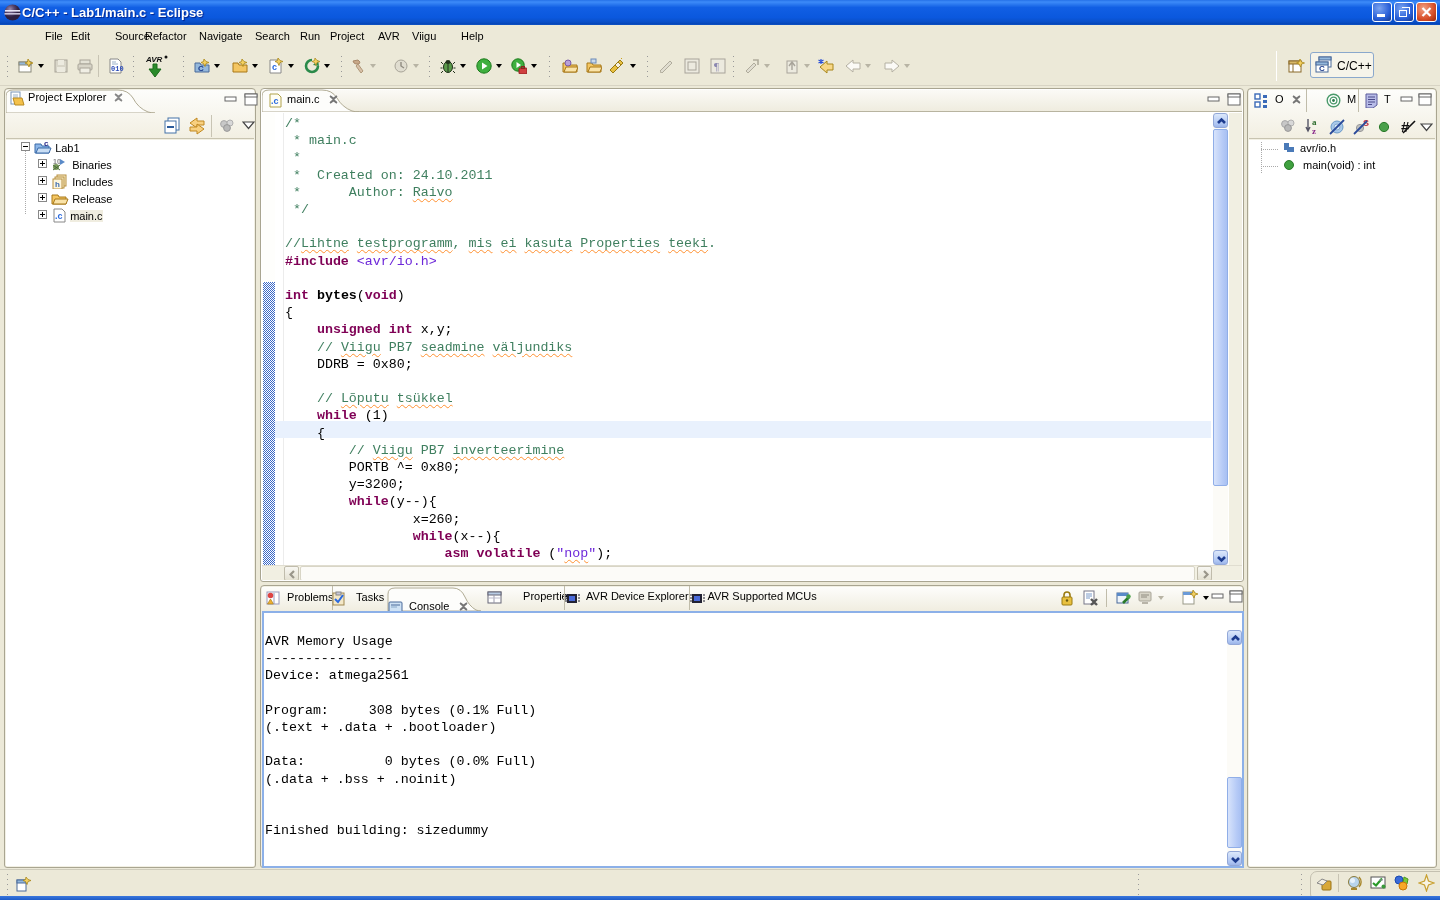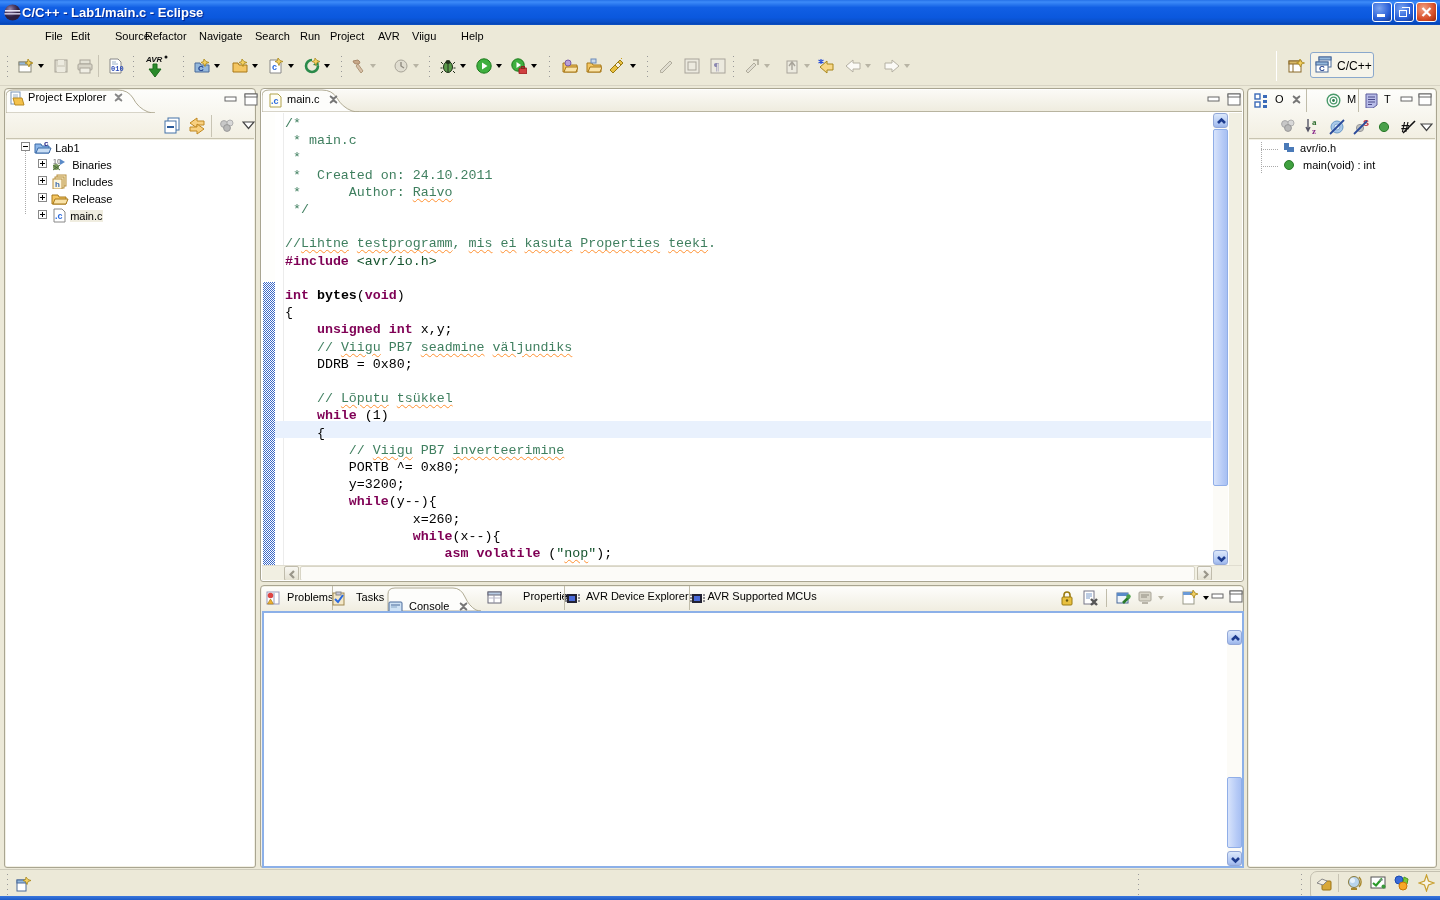--- a/index.html
+++ b/index.html
@@ -25,21 +25,21 @@
 .view { position:absolute; background:#f2f0e4; border:1px solid #a9a591; border-radius:4px 4px 3px 3px; }
 .vtab { position:absolute; top:0; height:23px; font-size:11px; color:#000; }
 
 #pkgtree { background:#fff; position:absolute; left:1px; top:51px; right:1px; bottom:1px; }
 .treerow { position:absolute; font-size:11px; }
 
 #editor-content { position:absolute; left:1px; top:24px; right:1px; bottom:1px; background:#fff; }
 #code { position:absolute; left:23px; top:2px; font-family:"Liberation Mono", monospace; font-size:13.3px; line-height:17.2px; white-space:pre; color:#000; tab-size:4; }
 .cm { color:#3f7f5f; }
 .kw { color:#7f0055; font-weight:bold; }
-.str { color:#14532d; }
+.str { color:#6d28d9; }
 .spell { text-decoration:underline wavy #ff9030 1px; text-underline-offset:2px; }
 
 .sb-track-v { position:absolute; width:15px; background:#fcfbf7; }
 .sb-track-h { position:absolute; height:15px; background:#f3f1e4; }
 .sb-btn { position:absolute; width:15px; height:15px; background:linear-gradient(180deg,#dce8fb,#adc4f2 80%,#9cb4e8); border:1px solid #93a8d8; border-radius:3px; }
 .sb-btn svg { position:absolute; left:2px; top:3px; }
 .sb-btn-h { position:absolute; width:15px; height:15px; background:linear-gradient(180deg,#f8f7f2,#e4e1d2); border:1px solid #c0bcac; border-radius:2px; }
 .sb-btn-h svg { position:absolute; left:2px; top:3px; }
 .sb-thumb { position:absolute; background:linear-gradient(90deg,#d7e3fb,#b4c9f6 70%,#a8c0f2); border:1px solid #90aee8; border-radius:2px; }
 .sb-thumb-h { position:absolute; background:#fcfbf8; border:1px solid #d8d5c6; border-radius:2px; }
@@ -587,20 +587,32 @@
     <svg class="abs" style="left:950px;top:6px" width="14" height="11">
         <rect x="1" y="2" width="11" height="4" fill="#fff" stroke="#666"></rect>
       </svg>
     <svg class="abs" style="left:968px;top:4px" width="14" height="13">
         <rect x="1" y="1" width="12" height="11" fill="#fff" stroke="#666"></rect>
         <rect x="1" y="1" width="12" height="3" fill="#fff" stroke="#666"></rect>
       </svg>
   </div>
 
   <div class="abs" style="left:1px;top:25px;width:982px;height:257px;border:2px solid #8cb0e8;background:#fff;">
+    <div id="console-text" class="abs" style="left:1px;top:20px;">AVR Memory Usage
+----------------
+Device: atmega2561
+
+Program:     308 bytes (0.1% Full)
+(.text + .data + .bootloader)
+
+Data:          0 bytes (0.0% Full)
+(.data + .bss + .noinit)
+
+
+Finished building: sizedummy</div>
     <div class="sb-track-v" style="left:963px;top:17px;height:236px;"></div>
     <div class="sb-btn" style="left:963px;top:17px;">
         <svg width="11" height="9">
           <path d="M2 6 L5.5 2.5 L9 6" stroke="#1d3c8f" stroke-width="2.6" fill="none"></path>
         </svg>
       </div>
     <div class="sb-thumb" style="left:963px;top:164px;width:15px;height:71px;"></div>
     <div class="sb-btn" style="left:963px;top:238px;">
         <svg width="11" height="9">
           <path d="M2 3 L5.5 6.5 L9 3" stroke="#1d3c8f" stroke-width="2.6" fill="none"></path>

